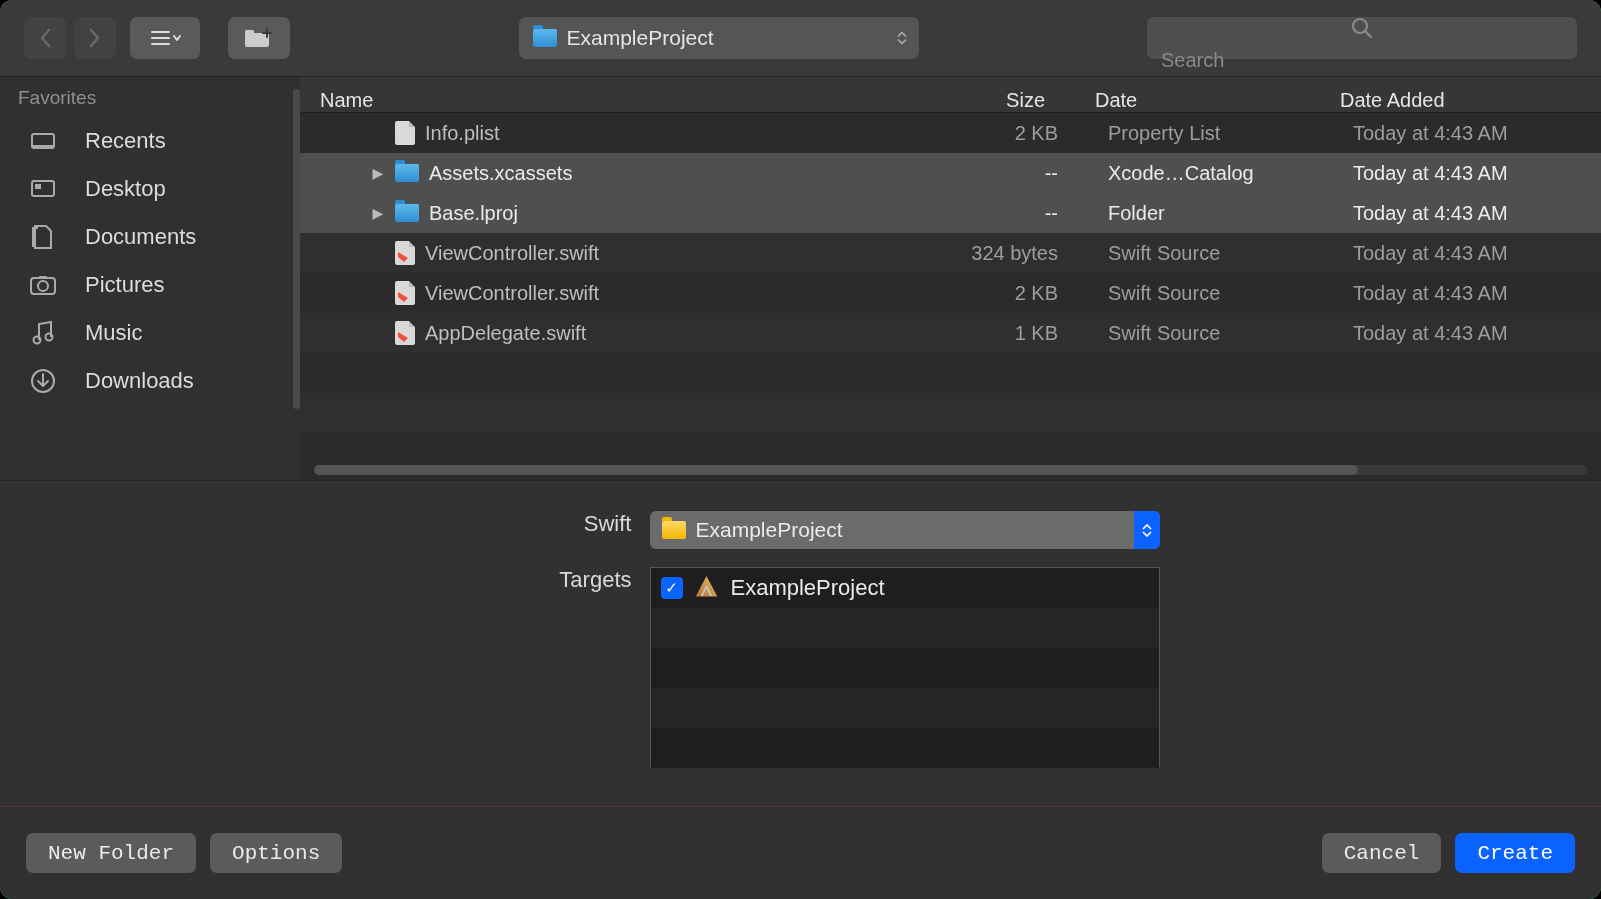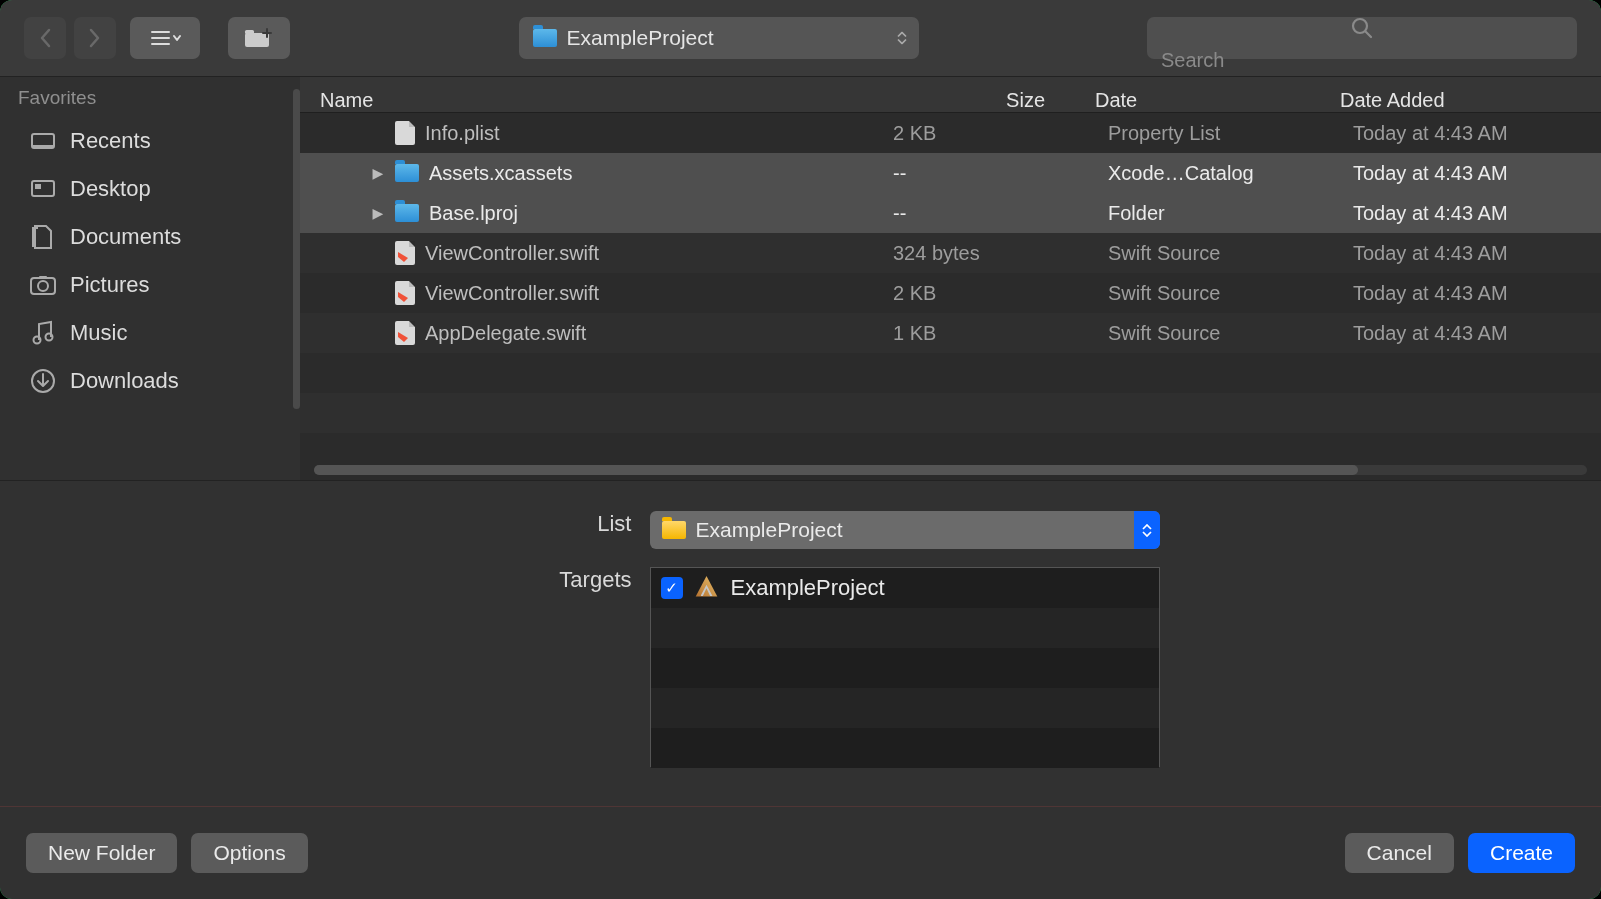--- a/index.html
+++ b/index.html
@@ -109,21 +109,21 @@
   }
   .sidebar::after {
     content:""; position:absolute; top:12px; right:0; width:7px; height:320px;
     background:#4a4a4a; border-radius:4px;
   }
   .sidebar-heading {
     color: #8f8f8f; font-size: 19px; font-weight: 500;
     margin-bottom: 8px;
   }
   .sidebar-item {
-    display: flex; align-items: center; gap: 12px;
+    display: flex; align-items: center; gap: 27px;
     height: 48px; color: #dcdcdc; font-size: 22px;
     padding-left: 10px; cursor: pointer;
   }
   .sidebar-item .icon { width: 30px; display:flex; justify-content:center; color:#9a9a9a; }
 
   .filelist {
     flex: 1; display: flex; flex-direction: column;
     background: #2b2b2b;
   }
   .filelist-header {
@@ -139,21 +139,21 @@
   .row {
     height: 40px; display: flex; align-items: center;
     font-size: 20px;
     padding-left: 13px;
   }
   .row.sel { background: #4f4f4f; color: #e8e8e8; }
   .row.alt { background: #2f2f2f; }
   .row:not(.sel):not(.alt){ background:#2b2b2b; }
   .row .name-cell { flex: 0 0 580px; display:flex; align-items:center; padding-left:20px; gap:10px; color:#bebebe; }
   .row.sel .name-cell { color:#eaeaea; }
-  .row .size-cell { flex: 0 0 195px; padding-right:30px; color:#9d9d9d; }
+  .row .size-cell { flex: 0 0 195px; text-align:right; padding-right:30px; color:#9d9d9d; }
   .row .kind-cell { flex: 0 0 245px; padding-left:20px; color:#9d9d9d; }
   .row .date-cell { flex:1; padding-left:20px; color:#9d9d9d; }
   .row.sel .size-cell,.row.sel .kind-cell,.row.sel .date-cell{color:#eaeaea;}
   .disclosure { width:14px; color:#bbb; font-size:14px; display:inline-block; text-align:center;}
   .file-icon {
     width:20px; height:24px; background:#d9d9d9; border-radius:2px;
     position:relative; display:inline-block;
   }
   .file-icon::after{
     content:""; position:absolute; top:0; right:0; width:0; height:0;
@@ -231,21 +231,21 @@
   .bottom {
     flex:1;
     min-height:70px;
     background:#313131;
     display:flex; align-items:center;
     padding:0 26px; gap:14px;
     border-top:1px solid rgba(255,80,80,0.15);
   }
   .btn {
     height:40px; padding:0 22px; border:none; border-radius:7px;
-    font-size:21px; cursor:pointer;
+    font-size:21px; cursor:pointer;font-family:Liberation Mono, monospace;
   }
   .btn.gray { background:#5b5b5b; color:#eaeaea; }
   .btn.primary { background:#0a63ff; color:#fff; }
   .spacer { flex:1; }
 
   svg { display:block; }
 </style>
 </head>
 <body>
 
@@ -471,21 +471,21 @@
       <div class="filelist-scroll">
         <div class="track">
             <div class="thumb"></div>
           </div>
       </div>
     </div>
   </div>
 
   <div class="addpanel">
     <div class="row-wrap">
-      <div class="form-label">List</div>
+      <div class="form-label">Swift</div>
       <div class="group-popup">
         <span class="folder-icon-yellow"></span>
         <span>ExampleProject</span>
         <span class="stepper">
           <svg width="10" height="6" viewBox="0 0 10 6">
               <path d="M1 5 L5 1 L9 5" stroke="#fff" stroke-width="1.7" fill="none"></path>
             </svg>
           <svg width="10" height="6" viewBox="0 0 10 6">
               <path d="M1 1 L5 5 L9 1" stroke="#fff" stroke-width="1.7" fill="none"></path>
             </svg>

